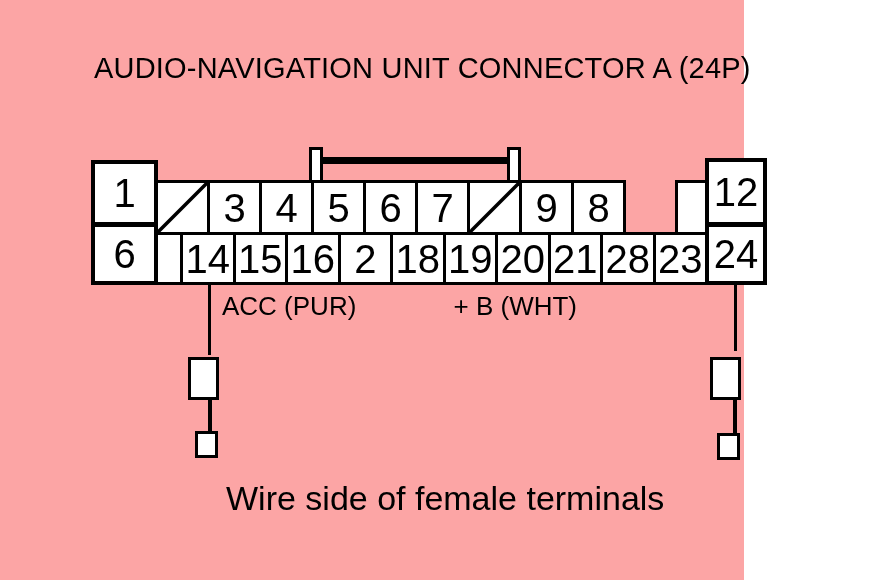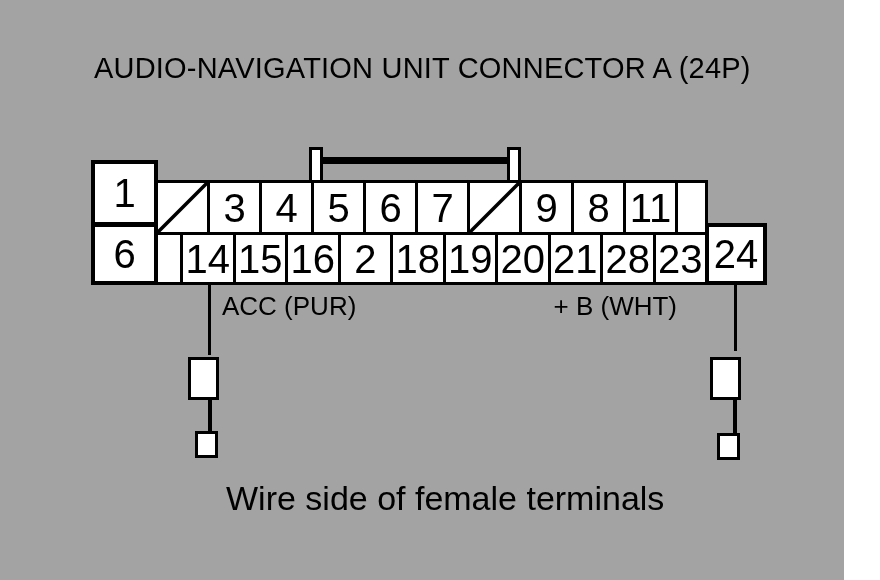--- a/index.html
+++ b/index.html
@@ -1,20 +1,20 @@
 <!DOCTYPE html>
 <html><head>
 <meta charset="utf-8">
 <style>
   html,body { margin:0; padding:0; }
   body {
     width:880px; height:580px; background:#ffffff; overflow:hidden;
     font-family:"Liberation Sans", sans-serif; color:#000000;
   }
-  .page { position:relative; width:844px; height:580px; background:#a3a3a3; }
+  .page { position:relative; width:744px; height:580px; background:#fca5a5; }
   .title {
     position:absolute; left:94px; top:52px;
     font-size:29px; letter-spacing:0.2px; white-space:nowrap;
   }
   .cell {
     position:absolute; box-sizing:border-box;
     border:3px solid #000; background:#fff;
     display:flex; align-items:center; justify-content:center;
     font-size:40px; line-height:1;
   }
@@ -42,20 +42,23 @@
   <div class="latch-bar"></div>
   <div class="latch-post" style="left:309px"></div>
   <div class="latch-post" style="left:507px"></div>
 
   <div class="cell corner" style="left:91px;top:160px;width:67px;height:66px">
     <span>1</span>
   </div>
   <div class="cell corner" style="left:91px;top:223px;width:67px;height:62px">
     <span>6</span>
   </div>
+  <div class="cell corner" style="left:705px;top:158px;width:62px;height:68px">
+    <span>12</span>
+  </div>
   <div class="cell corner" style="left:705px;top:223px;width:62px;height:62px">
     <span>24</span>
   </div>
 
   <div class="cell" style="left:155px;top:180px;width:55px;height:55px">
     <svg class="slash-svg" viewBox="0 0 49 49" preserveAspectRatio="none">
         <line x1="0" y1="49" x2="49" y2="0" stroke="#000" stroke-width="3.5"></line>
       </svg>
   </div>
   <div class="cell" style="left:207px;top:180px;width:55px;height:55px">
@@ -76,23 +79,20 @@
   <div class="cell" style="left:467px;top:180px;width:55px;height:55px">
     <svg class="slash-svg" viewBox="0 0 49 49" preserveAspectRatio="none">
         <line x1="0" y1="49" x2="49" y2="0" stroke="#000" stroke-width="3.5"></line>
       </svg>
   </div>
   <div class="cell" style="left:519px;top:180px;width:55px;height:55px">
     <span>9</span>
   </div>
   <div class="cell" style="left:571px;top:180px;width:55px;height:55px">
     <span>8</span>
-  </div>
-  <div class="cell" style="left:623px;top:180px;width:55px;height:55px">
-    <span>11</span>
   </div>
   <div class="cell" style="left:675px;top:180px;width:33px;height:55px"></div>
 
   <div class="cell" style="left:155px;top:232px;width:28px;height:53px"></div>
   <div class="cell" style="left:180px;top:232px;width:55.5px;height:53px">
     <span>14</span>
   </div>
   <div class="cell" style="left:232.5px;top:232px;width:55.5px;height:53px">
     <span>15</span>
   </div>

